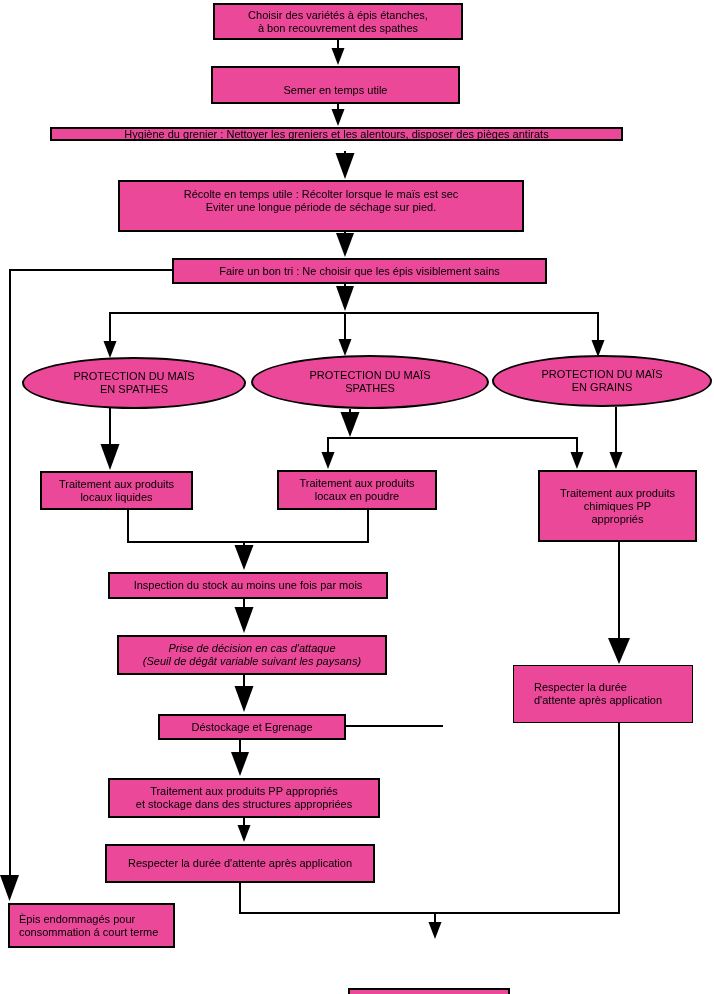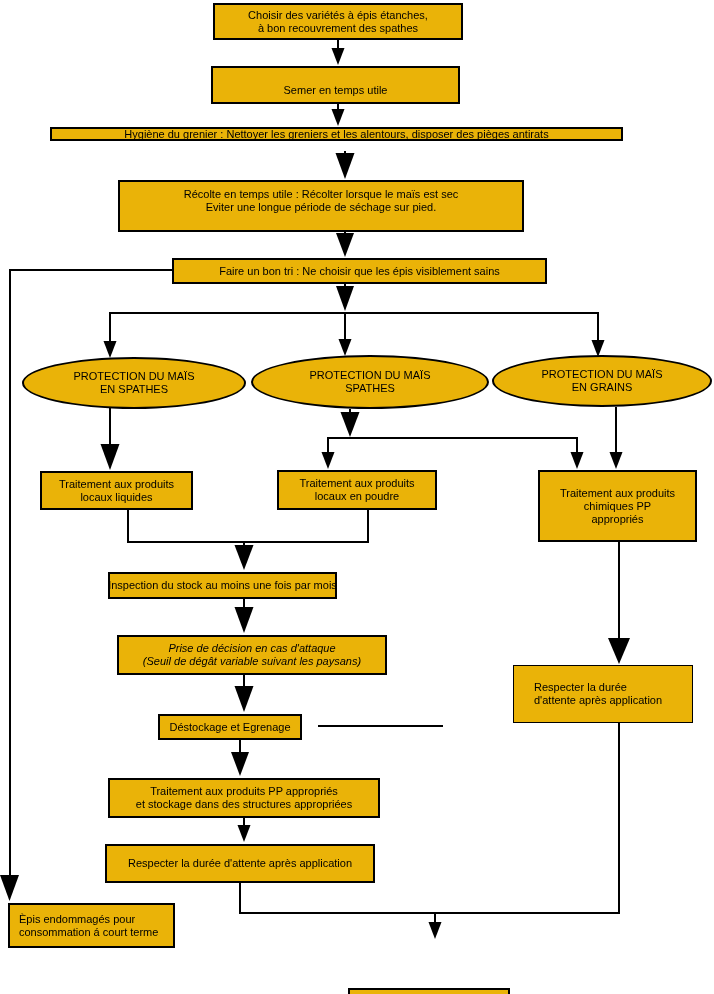--- a/index.html
+++ b/index.html
@@ -8,21 +8,21 @@
     width:714px;height:994px;
     background:#ffffff;
     font-family:"Liberation Sans", sans-serif;
     color:#000000;
     overflow:hidden;
   }
   #connectors{position:absolute;left:0;top:0;z-index:1;}
   .node{
     position:absolute;
     box-sizing:border-box;
-    background:#eab308;
+    background:#ec4899;
     border:2px solid #000000;
     display:flex;
     flex-direction:column;
     justify-content:center;
     align-items:center;
     text-align:center;
     font-size:11px;
     line-height:13px;
     z-index:2;
   }
@@ -189,30 +189,30 @@
     <div class="ln">Traitement aux produits</div>
     <div class="ln">locaux en poudre</div>
   </div>
 
   <div class="node" style="left:538px;top:470px;width:159px;height:72px;">
     <div class="ln">Traitement aux produits</div>
     <div class="ln">chimiques PP</div>
     <div class="ln">appropriés</div>
   </div>
 
-  <div class="node" style="left:108px;top:572px;width:229px;height:27px;">
+  <div class="node" style="left:108px;top:572px;width:280px;height:27px;">
     <div class="ln">Inspection du stock au moins une fois par mois</div>
   </div>
 
   <div class="node" style="left:117px;top:635px;width:270px;height:40px;font-style:italic;">
     <div class="ln">Prise de décision en cas d'attaque</div>
     <div class="ln">(Seuil de dégât variable suivant les paysans)</div>
   </div>
 
-  <div class="node" style="left:158px;top:714px;width:144px;height:26px;">
+  <div class="node" style="left:158px;top:714px;width:188px;height:26px;">
     <div class="ln">Déstockage et Egrenage</div>
   </div>
 
   <div class="node" style="left:108px;top:778px;width:272px;height:40px;">
     <div class="ln">Traitement aux produits PP appropriés</div>
     <div class="ln">et stockage dans des structures appropriées</div>
   </div>
 
   <div class="node" style="left:105px;top:844px;width:270px;height:39px;">
     <div class="ln">Respecter la durée d'attente après application</div>

